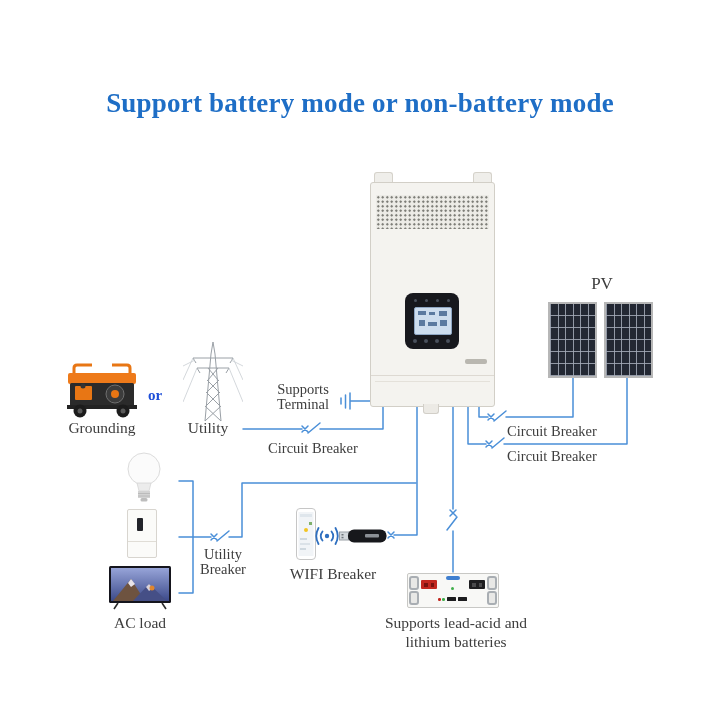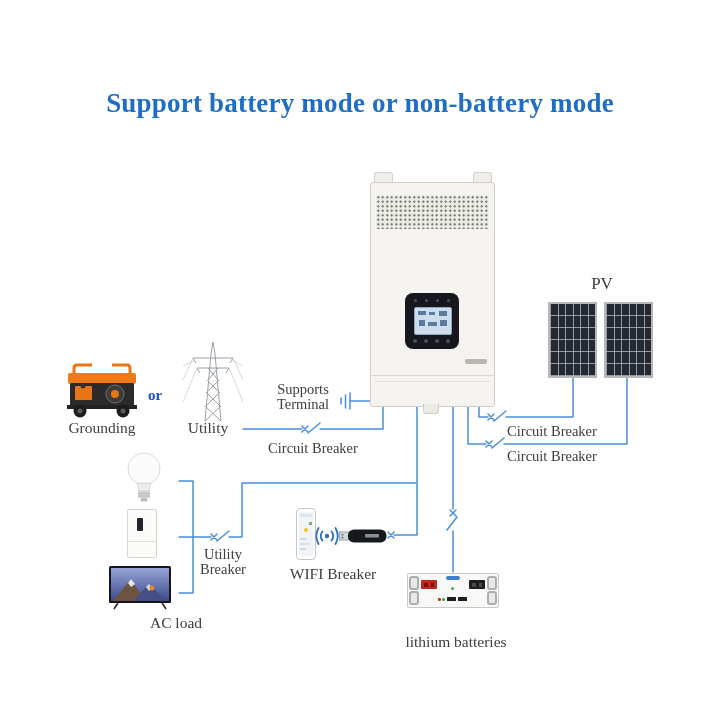--- a/index.html
+++ b/index.html
@@ -175,21 +175,21 @@
     </defs>
     <rect x="0" y="0" width="62" height="37" rx="1.5" fill="#15151d"></rect>
     <rect x="2" y="2" width="58" height="33" fill="url(#sky)"></rect>
     <polygon points="4,35 22,13 36,35" fill="#6e5340"></polygon>
     <polygon points="19,17 22,13 26,18 22,21" fill="#e8e4ea"></polygon>
     <polygon points="24,35 40,18 58,35" fill="#454f86"></polygon>
     <polygon points="37,21 40,18 44,22 40,25" fill="#d8d2da"></polygon>
     <circle cx="43" cy="22" r="2.5" fill="#e0862f"></circle>
     <path d="M9 37 L5 43 M53 37 L57 43" stroke="#2c2c2c" stroke-width="1.6"></path>
   </svg>
-  <div class="lbl" style="left:140px;top:615px;font-size:15.5px;margin-left:36px;">AC load</div>
+  <div class="lbl" style="left:140px;top:615px;font-size:15.5px;">AC load</div>
 
   <svg class="abs" style="left:296px;top:508px;" width="20" height="52" viewBox="0 0 20 52">
     <rect x="0.5" y="0.5" width="19" height="51" rx="3.5" fill="#ffffff" stroke="#c6c6c6"></rect>
     <rect x="2.5" y="4" width="15" height="44" fill="#f1f4f7"></rect>
     <rect x="4" y="6" width="12" height="3" fill="#dfe6ec"></rect>
     <circle cx="10" cy="22" r="2" fill="#f2c422"></circle>
     <rect x="4" y="30" width="7" height="2" fill="#cfd8df"></rect>
     <rect x="4" y="35" width="10" height="2" fill="#dbe2e8"></rect>
     <rect x="4" y="40" width="6" height="2" fill="#cfd8df"></rect>
     <rect x="13" y="14" width="3" height="3" fill="#7fb06a"></rect>
@@ -224,17 +224,17 @@
       <div class="bat-slot" style="left:9.5px;background:#4a4a4c;"></div>
     </div>
     <div id="bat-logo"></div>
     <div id="bat-led"></div>
     <div class="bat-dot" style="left:30px;background:#c2271f;"></div>
     <div class="bat-dot" style="left:34px;background:#3fae4a;"></div>
     <div class="bat-port" style="left:39px;width:9px;"></div>
     <div class="bat-port" style="left:50px;width:9px;"></div>
   </div>
   <div class="lbl" style="left:456px;top:613px;font-size:15.5px;line-height:19px;">
-    <br>
+    <span>Supports lead-acid and</span><br>
     <span>lithium batteries</span>
   </div>
 
 </div>
 
 </body></html>

